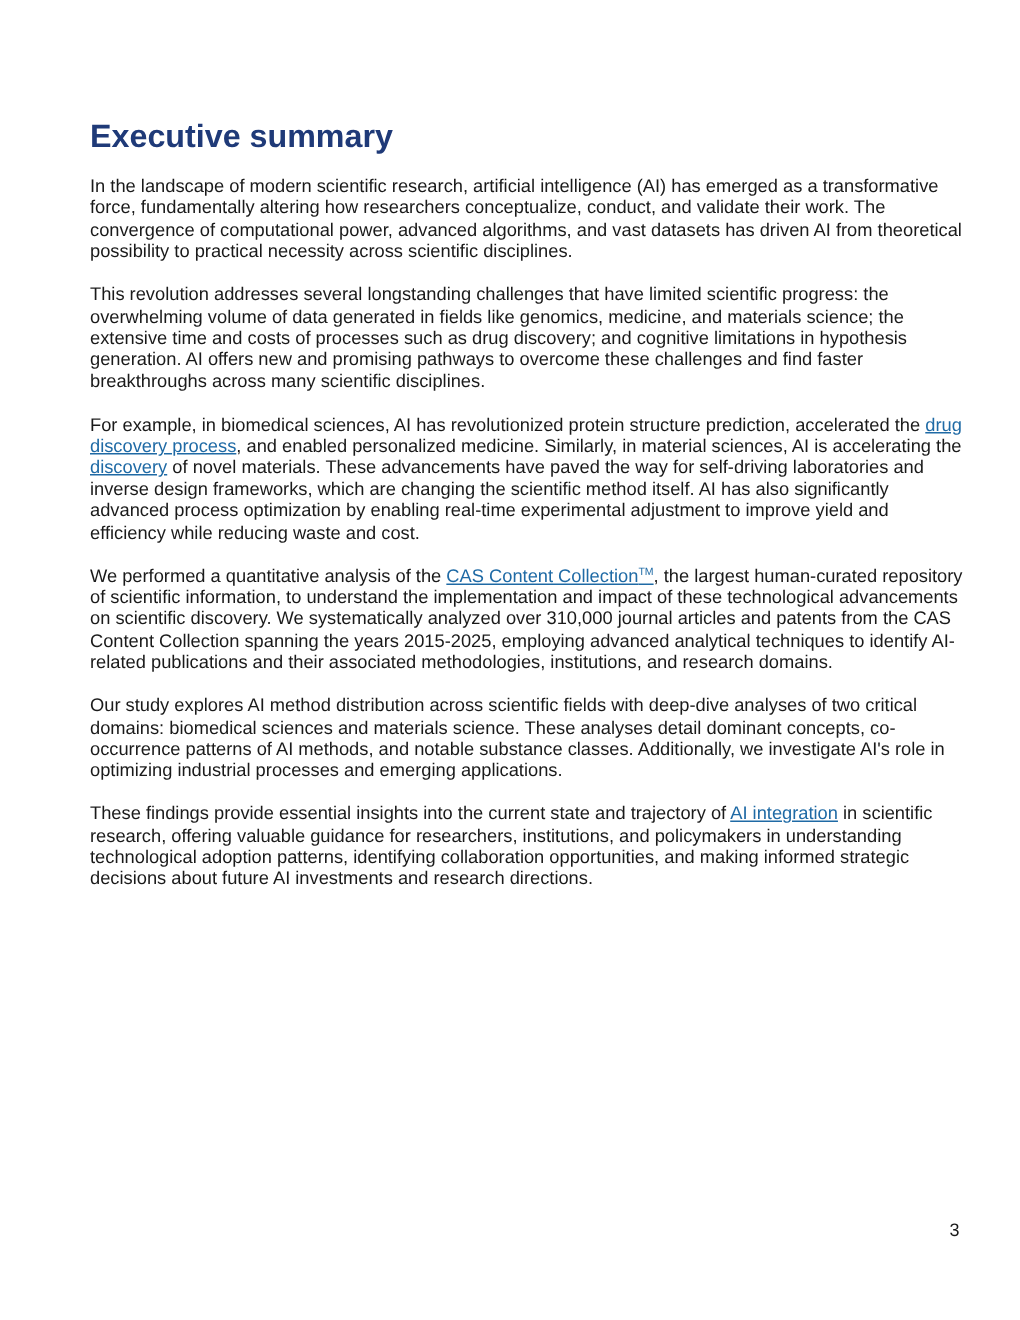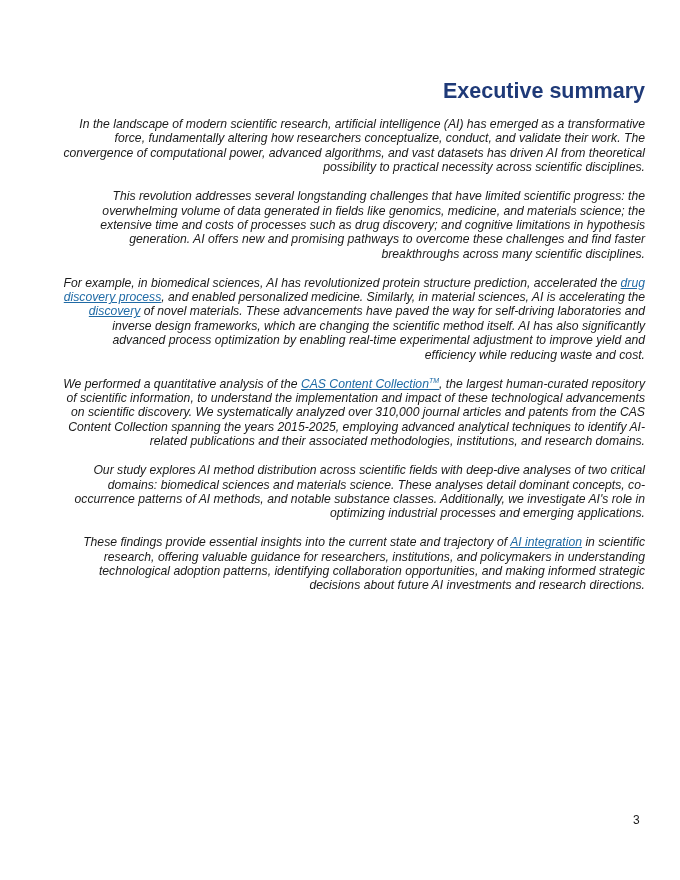--- a/index.html
+++ b/index.html
@@ -13,36 +13,34 @@
     position: relative;
     overflow: hidden;
     font-family: "Liberation Sans", sans-serif;
     color: #1a1a1a;
   }
   .page {
     position: absolute;
     left: 60px;
     top: 76px;
     width: 585px;
-    text-align: right;
   }
   h1 {
     margin: 0 0 11px 0;
     font-size: 21.5px;
     font-weight: bold;
     color: #1f3a78;
     letter-spacing: 0px;
     line-height: 30px;
   }
   p {
     margin: 0 0 14.5px 0;
     font-size: 12.2px;
     line-height: 14.4px;
     color: #1a1a1a;
-    font-style: italic;
   }
   a.link {
     color: #1f6aa5;
     text-decoration: underline;
     text-underline-offset: 1px;
   }
   sup {
     font-size: 7px;
     vertical-align: 5px;
     line-height: 0;

